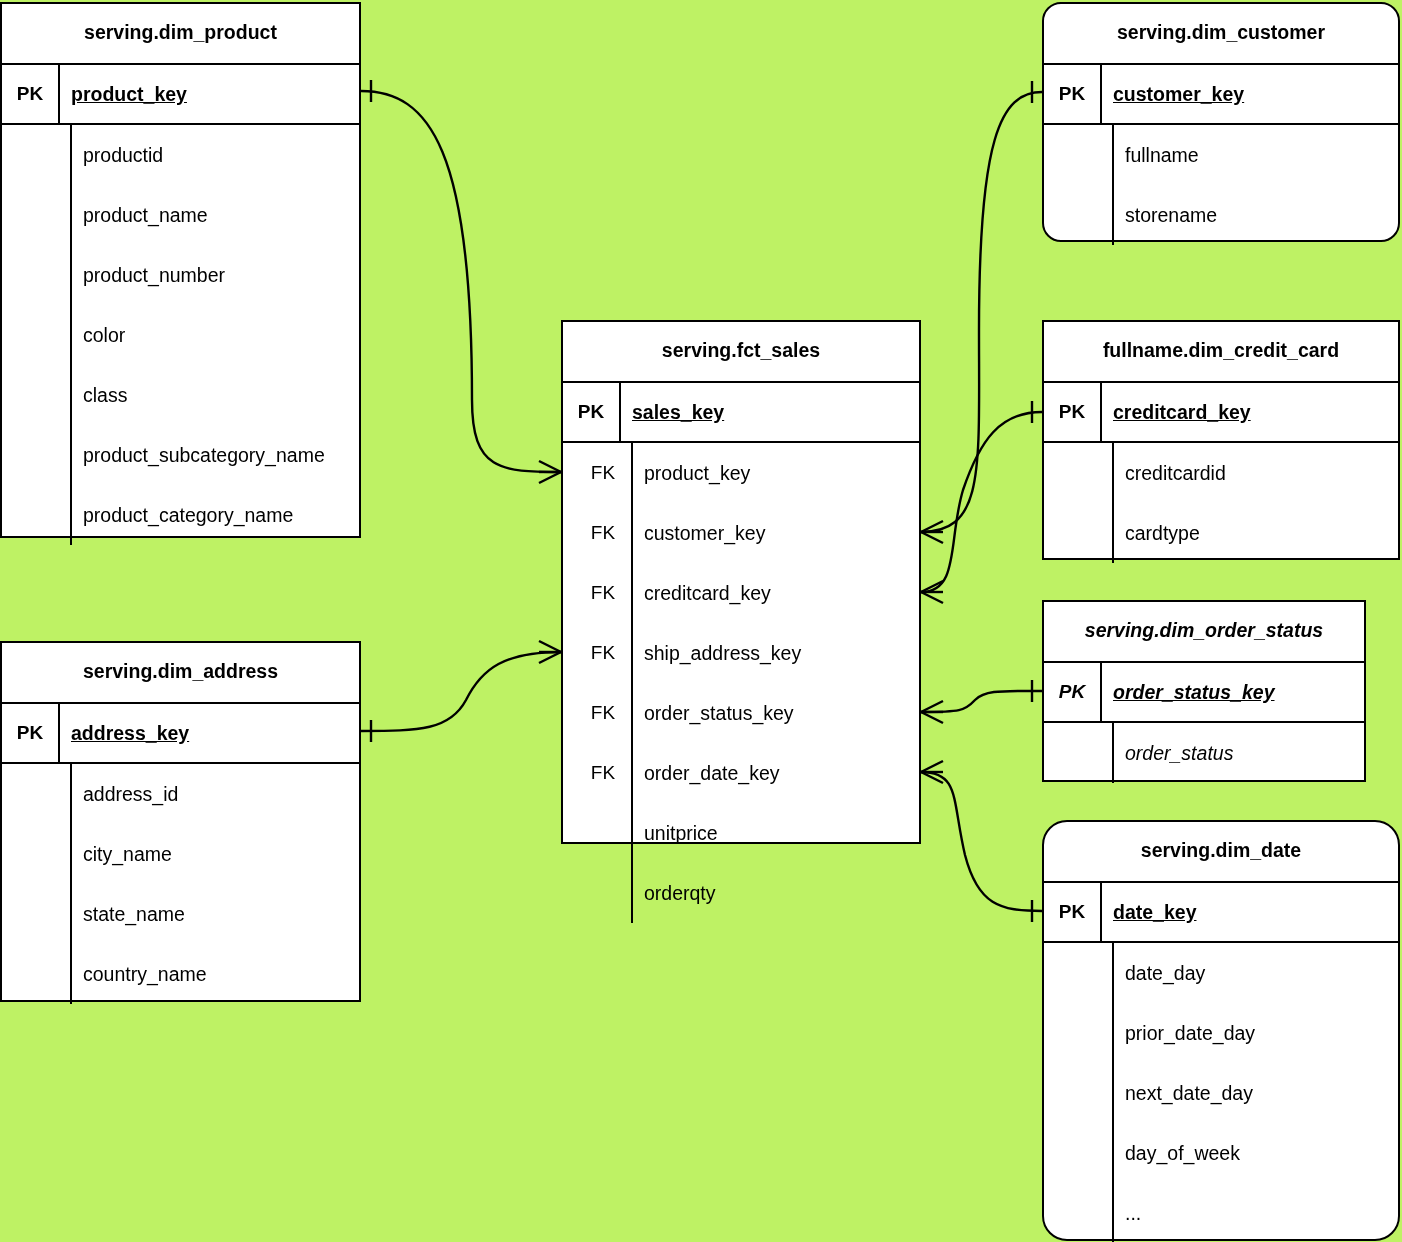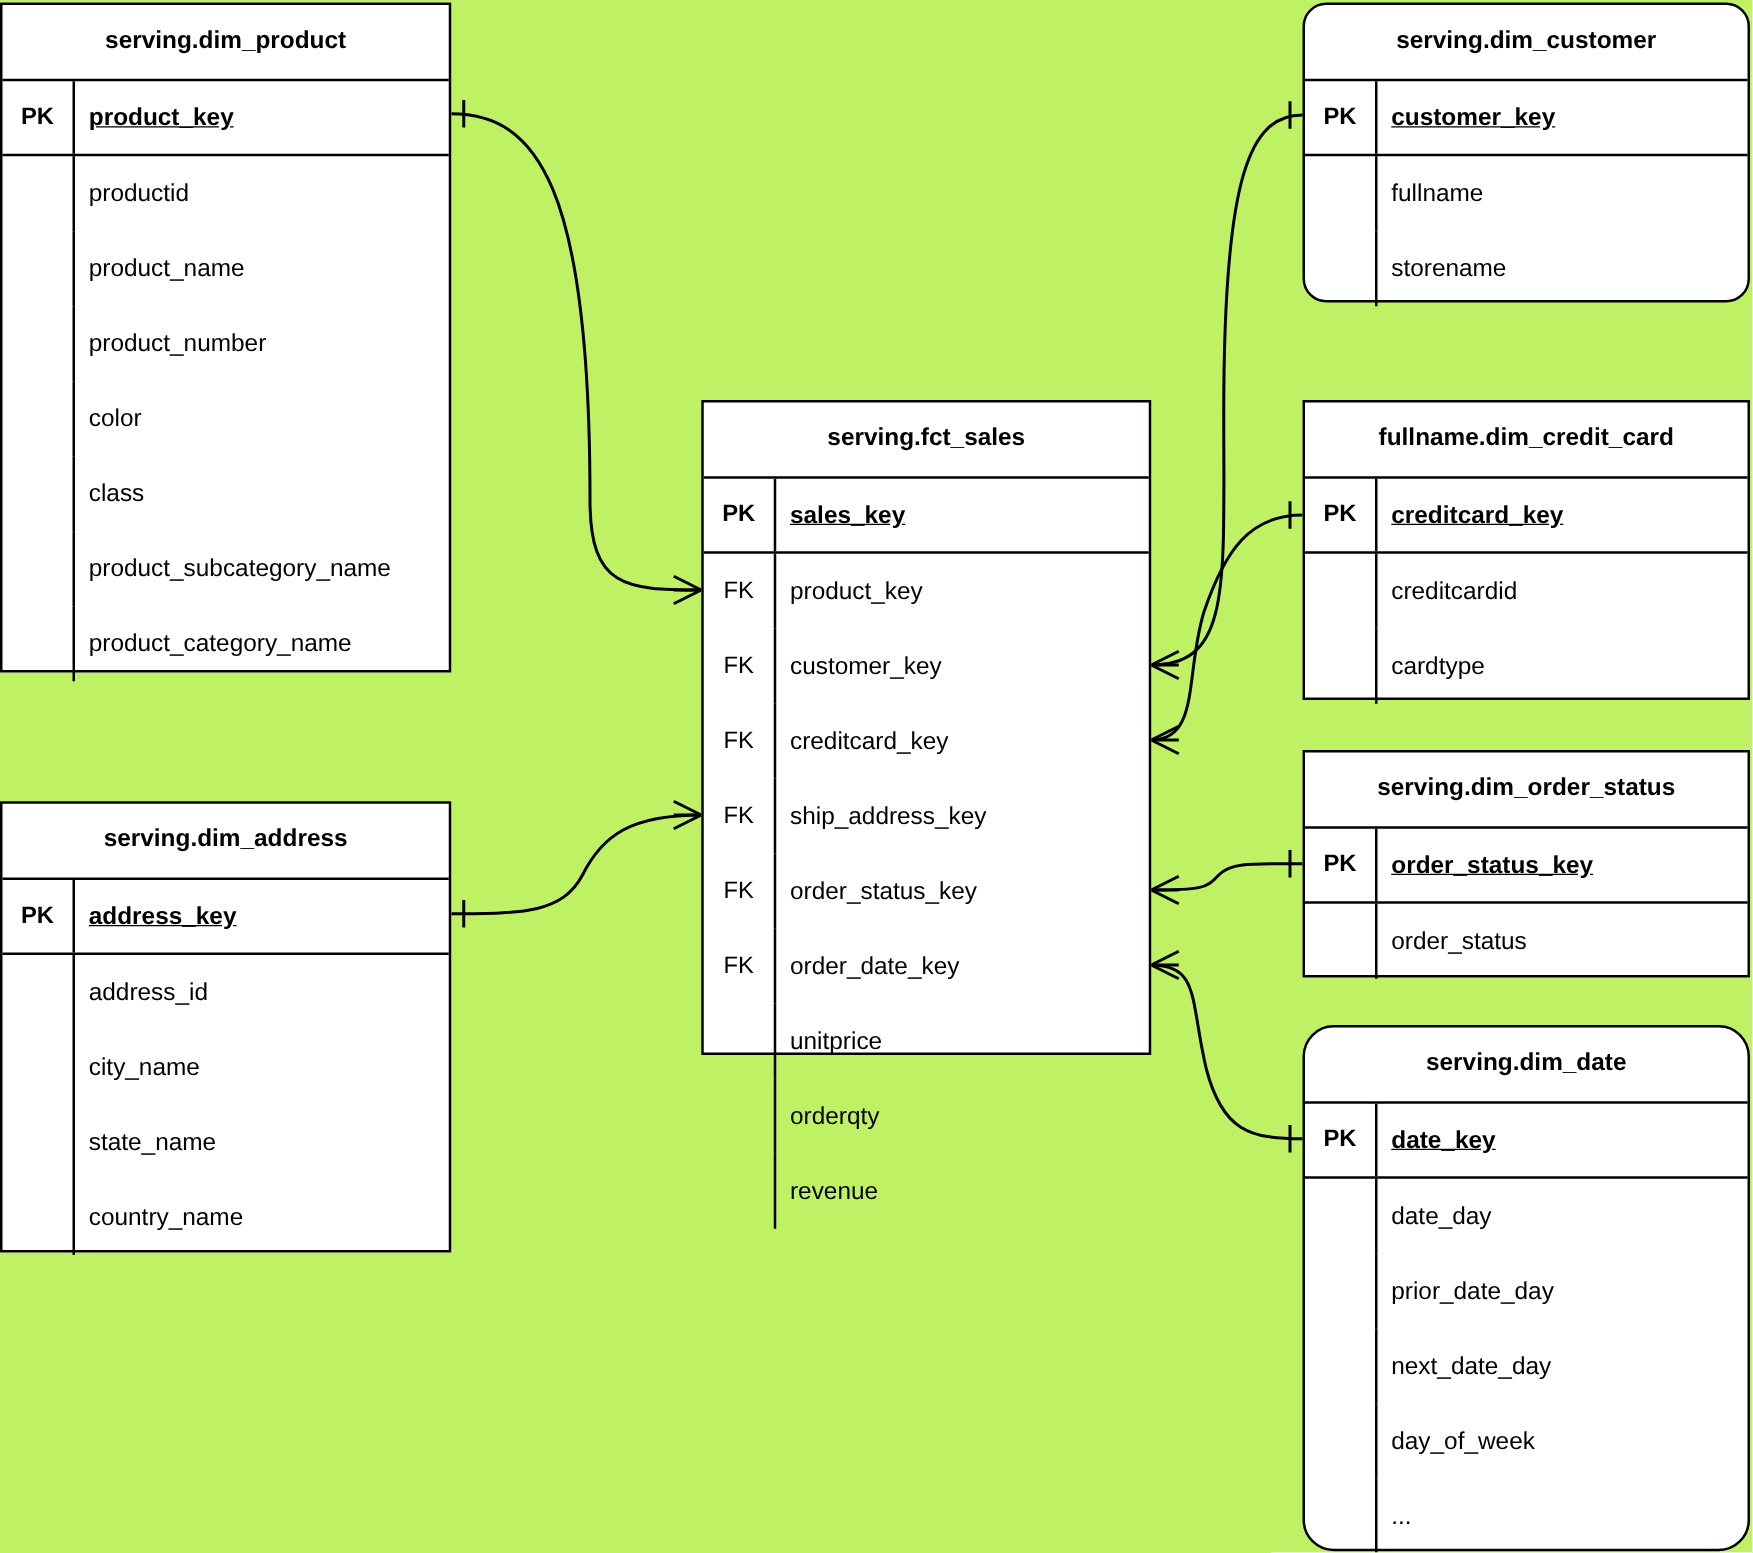--- a/index.html
+++ b/index.html
@@ -74,20 +74,21 @@
     padding-right: 8px;
     font-size: 19.5px;
     line-height: 1.15;
   }
   .row.pk-row .row-name {
     font-weight: bold;
     text-decoration: underline;
   }
   .attrs {
     box-sizing: border-box;
+    padding-left: 12px;
   }
   .attrs .row {
     align-items: center;
   }
   .attrs .row-key {
     border-right: 2px solid #000000;
   }
 </style>
 </head>
 <body>
@@ -234,24 +235,20 @@
             <div class="row-name">order_date_key</div>
           </div>
           <div class="row">
             <div class="row-key"></div>
             <div class="row-name">unitprice</div>
           </div>
           <div class="row">
             <div class="row-key"></div>
             <div class="row-name">orderqty</div>
           </div>
-          <div class="row">
-            <div class="row-key"></div>
-            <div class="row-name">revenue</div>
-          </div>
         </div>
       </div>
       <div class="entity" style="left: 1042px; top: 2px; width: 358px; height: 240px; border-radius: 19px;">
         <div class="entity-title">serving.dim_customer</div>
         <div class="row pk-row">
           <div class="row-key">PK</div>
           <div class="row-name">customer_key</div>
         </div>
         <div class="attrs">
           <div class="row">
@@ -274,21 +271,21 @@
           <div class="row">
             <div class="row-key"></div>
             <div class="row-name">creditcardid</div>
           </div>
           <div class="row">
             <div class="row-key"></div>
             <div class="row-name">cardtype</div>
           </div>
         </div>
       </div>
-      <div class="entity" style="left: 1042px; top: 600px; width: 358px; height: 182px;">
+      <div class="entity" style="left: 1042px; top: 600px; width: 324px; height: 182px; font-style: italic;">
         <div class="entity-title">serving.dim_order_status</div>
         <div class="row pk-row">
           <div class="row-key">PK</div>
           <div class="row-name">order_status_key</div>
         </div>
         <div class="attrs">
           <div class="row">
             <div class="row-key"></div>
             <div class="row-name">order_status</div>
           </div>

